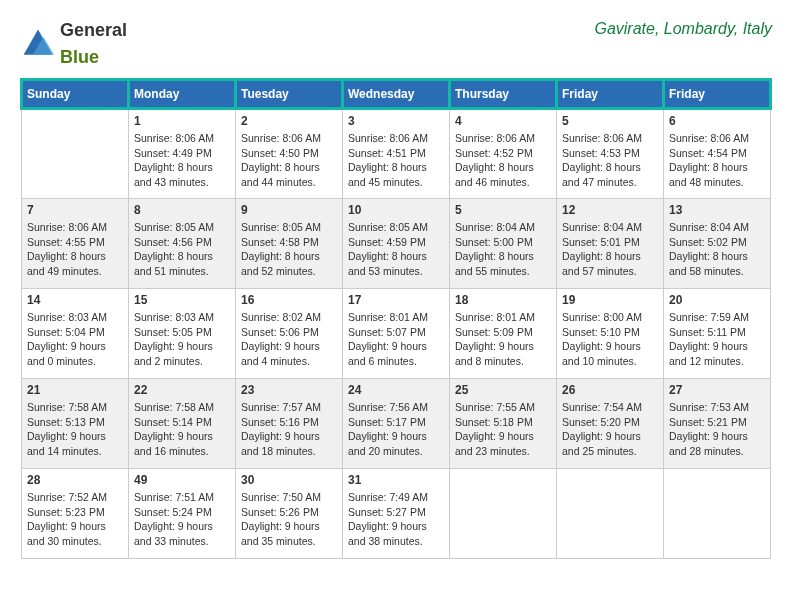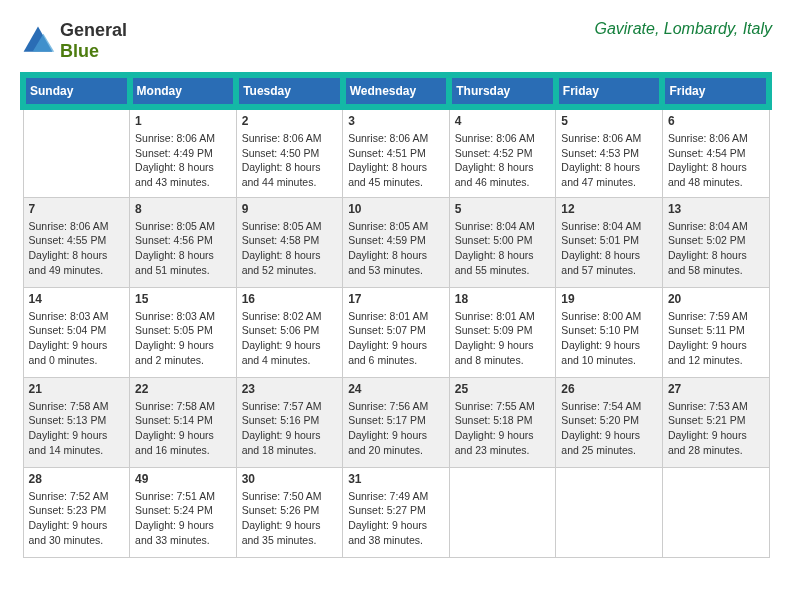--- a/index.html
+++ b/index.html
@@ -18,20 +18,21 @@
     }
     .logo {
       display: flex;
       align-items: center;
     }
     .logo-text {
       display: flex;
       flex-direction: column;
       font-size: 18px;
       font-weight: bold;
+      gap: 6px;
     }
     .logo-general { color: #333; }
     .logo-blue { color: #4d7c0f; }
     .logo-icon {
       width: 36px;
       height: 36px;
       margin-right: 4px;
     }
     .title-area {
       text-align: right;
@@ -51,21 +52,21 @@
       border-collapse: collapse;
       font-size: 11px;
     }
     .calendar-table th {
       background-color: #2a6db5;
       color: white;
       padding: 6px 4px;
       text-align: left;
       font-size: 12px;
       font-weight: bold;
-      border: 6px solid #14b8a6;
+      border: 3px solid #14b8a6;
     }
     .calendar-table td {
       border: 1px solid #ccc;
       padding: 4px 5px;
       vertical-align: top;
       min-height: 80px;
       height: 90px;
       width: calc(100% / 7);
     }
     .day-number {

